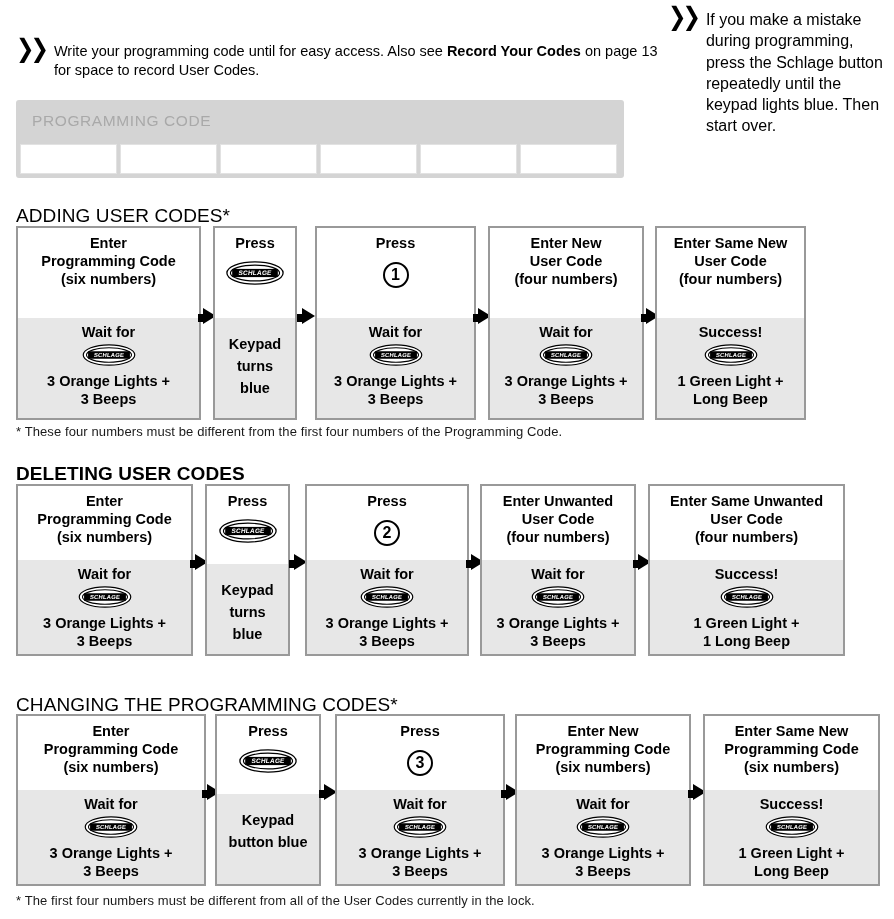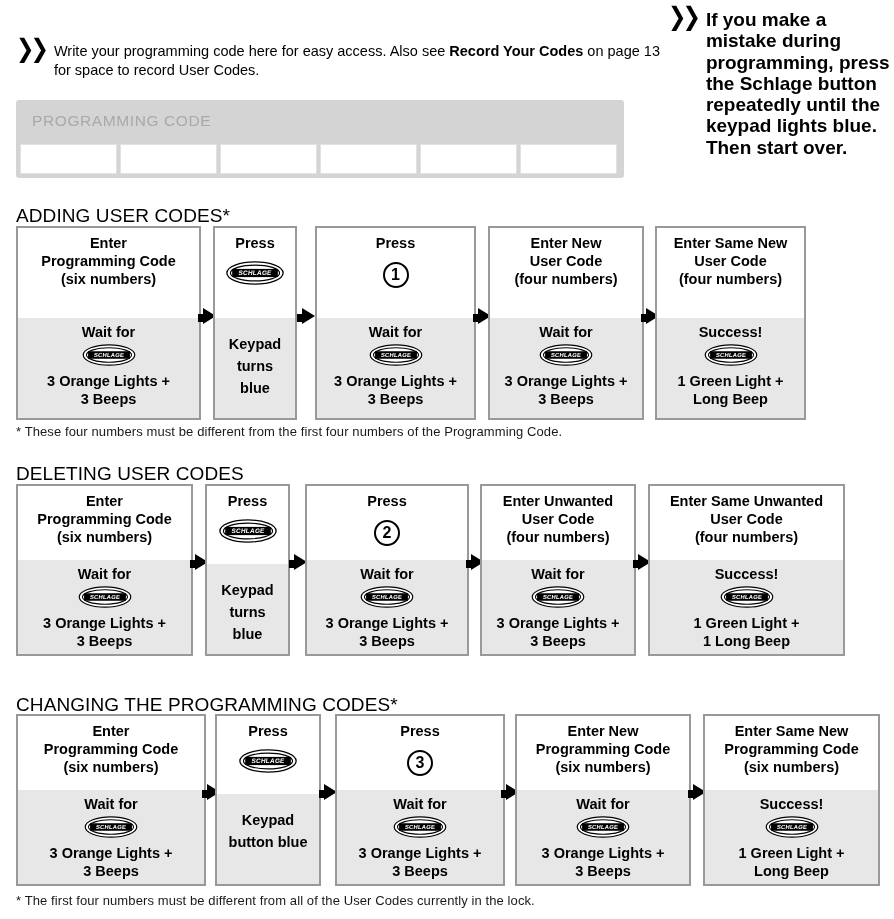--- a/index.html
+++ b/index.html
@@ -31,21 +31,21 @@
     font-size:14.5px;line-height:19px;font-weight:bold;
     padding-top:2px;
   }
   .intro-text .norm{font-weight:400;}
 
   .note{
     position:absolute;left:668px;top:8px;width:226px;
   }
   .note-row{display:flex;align-items:flex-start;}
   .note-text{
-    font-size:19px;line-height:21.3px;font-weight:bold;padding-top:1px;
+    font-size:16px;line-height:21.3px;font-weight:normal;padding-top:1px;
   }
 
   
   .pcode{
     position:absolute;left:16px;top:100px;
     width:608px;height:78px;
     background:#d4d4d4;
     border-radius:3px;
   }
   .pcode-label{
@@ -116,21 +116,21 @@
 </head>
 <body>
 
 <div class="page">
 
 
   <div class="intro">
     <div class="intro-row">
       <span class="chev">❯❯</span>
       <span class="intro-text">
-        <span class="norm">Write your programming code here for easy access. Also see </span><span>Record Your Codes</span><span class="norm"> on page 13 for space to record User Codes.</span>
+        <span class="norm">Write your programming code until for easy access. Also see </span><span>Record Your Codes</span><span class="norm"> on page 13 for space to record User Codes.</span>
       </span>
     </div>
   </div>
 
   <div class="note">
     <div class="note-row">
       <span class="chev">❯❯</span>
       <span class="note-text">If you make a mistake during programming, press the Schlage button repeatedly until the keypad lights blue. Then start over.</span>
     </div>
   </div>
@@ -271,21 +271,21 @@
     <rect x="11" y="13.5" width="78" height="14" fill="#000"></rect>
     <text x="50" y="24.6" font-family="Liberation Sans, sans-serif" font-size="11" font-weight="bold" fill="#fff" text-anchor="middle" letter-spacing="0.4" transform="skewX(-8) translate(3.2,0)">SCHLAGE</text>
   </svg></span>
             </div>
             <div class="ln">1 Green Light +</div>
             <div class="ln">Long Beep</div>
           </div>
         </div>
       </div>
       <div class="footnote" style="left: 16px; top: 424px;">* These four numbers must be different from the first four numbers of the Programming Code.</div>
-      <div class="section-title" style="left: 16px; top: 463px;">DELETING USER CODES</div>
+      <div class="section-title" style="left: 16px; top: 463px; font-weight: bold;">DELETING USER CODES</div>
       <div class="flowrow" style="left: 0px; top: 484px; width: 894px; height: 172px;">
         <div class="box" style="position: absolute; left: 16px; top: 0px; width: 177px; height: 172px;">
           <div class="top" style="height: 78px;">
             <div class="ln">Enter</div>
             <div class="ln">Programming Code</div>
             <div class="ln">(six numbers)</div>
           </div>
           <div class="bot">
             <div class="ln">Wait for</div>
             <div style="margin: 3px 0px 2px;">

